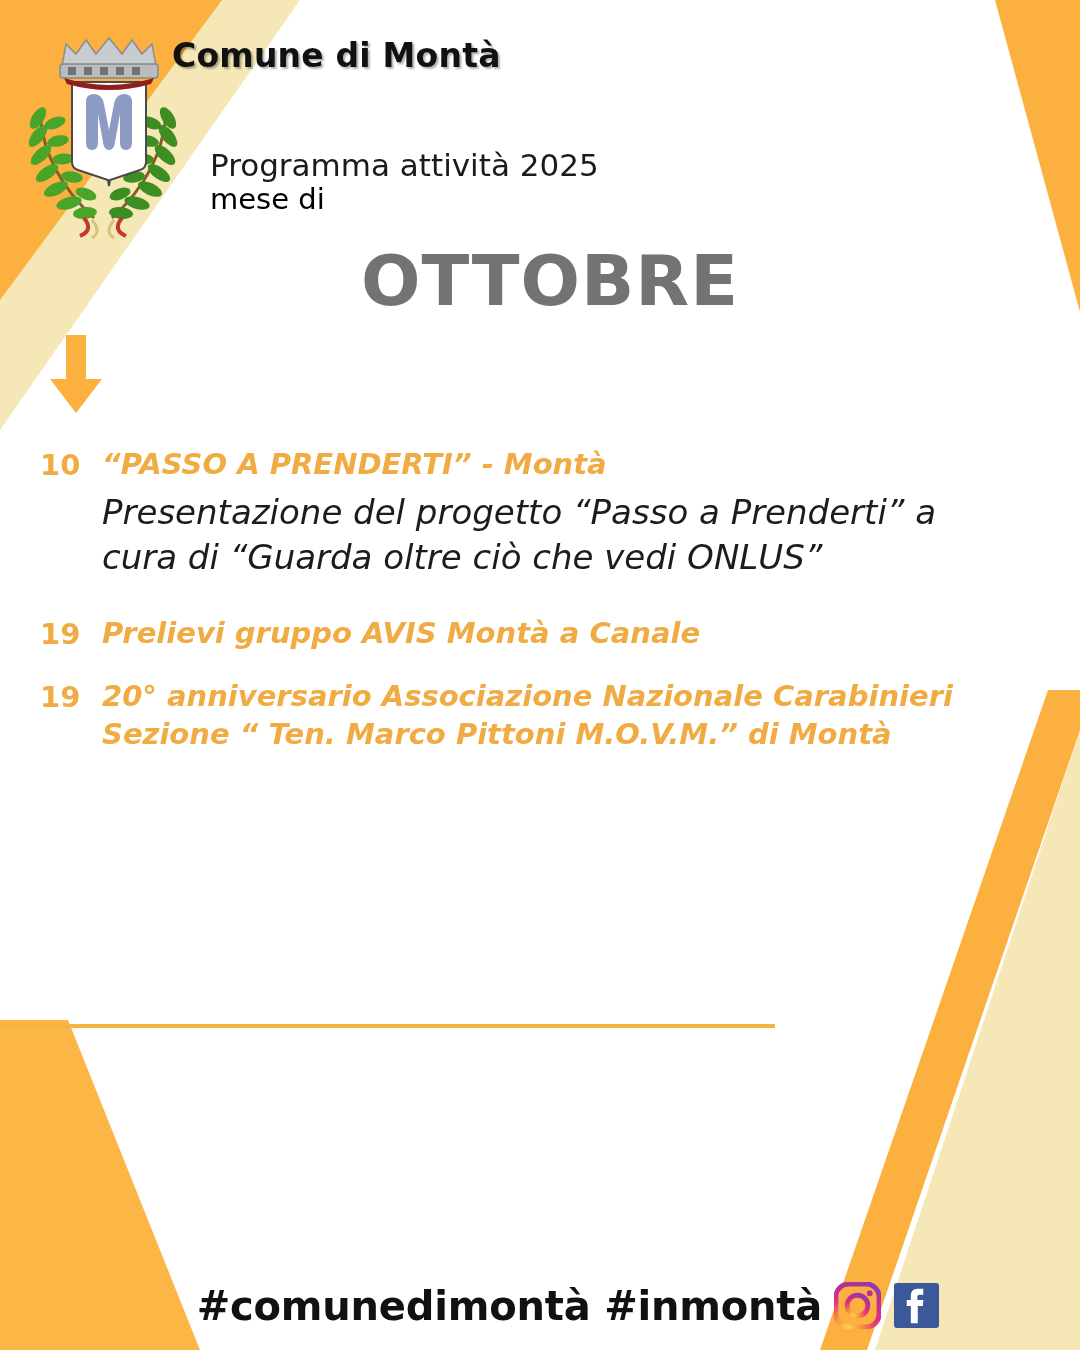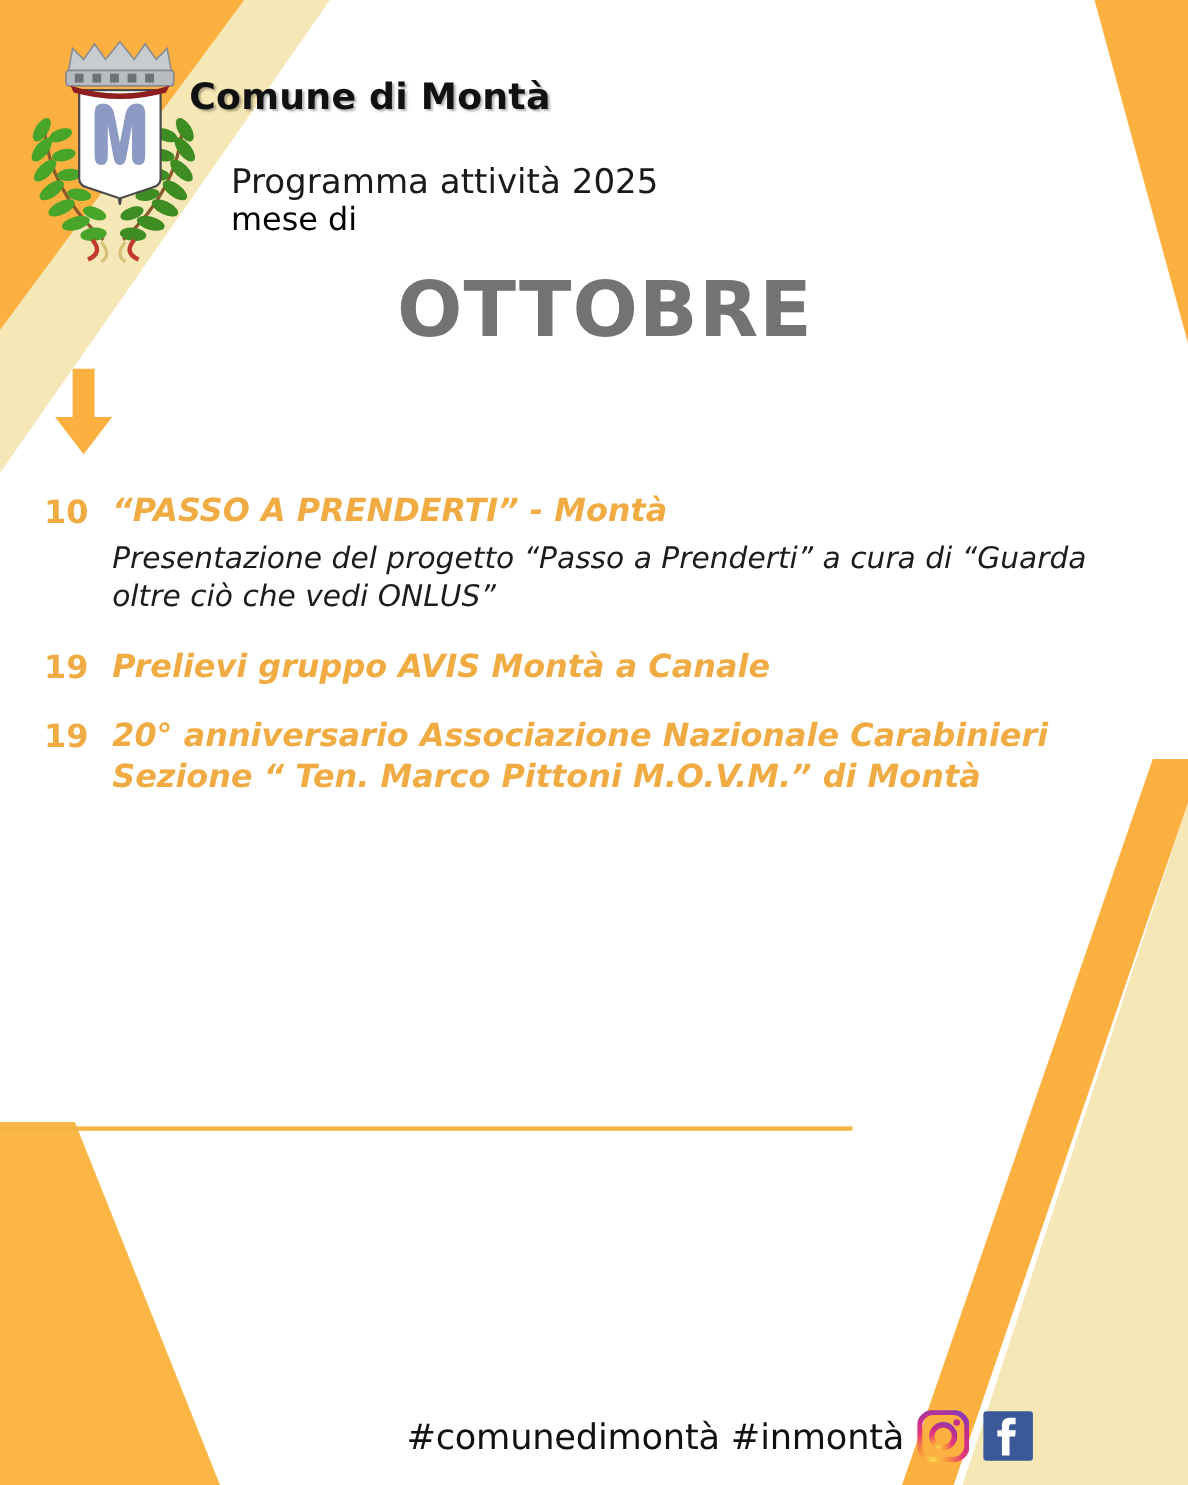--- a/index.html
+++ b/index.html
@@ -60,21 +60,21 @@
   }
 
   
   .crest {
     position: absolute;
     left: 14px; top: 22px;
     width: 190px; height: 225px;
   }
   .site-title {
     position: absolute;
-    left: 172px; top: 68px;
+    left: 172px; top: 36px;
     font-size: 33px;
     font-weight: 600;
     color: #111111;
     letter-spacing: .2px;
     text-shadow: 2px 2px 2px rgba(0,0,0,.30);
     white-space: nowrap;
   }
 
   .program-block {
     position: absolute;
@@ -133,27 +133,27 @@
     flex: 1 1 auto;
     font-style: italic;
   }
   .event-title {
     font-size: 29px;
     font-weight: bold;
     color: #f0ab42;
     line-height: 1.30;
   }
   .event-desc {
-    font-size: 27px;
+    font-size: 34px;
     font-weight: 400;
     color: #1c1c1c;
     line-height: 1.32;
     margin-top: 6px;
   }
-  .sp-1 { margin-bottom: 26px; }
+  .sp-1 { margin-bottom: 36px; }
   .sp-2 { margin-bottom: 24px; }
 
   
   .divider {
     position: absolute;
     left: 0; top: 1024px;
     width: 775px;
     height: 4px;
     background: #f5b545;
   }
@@ -170,22 +170,22 @@
   .footer {
     position: absolute;
     left: 0; top: 1282px;
     width: 940px;
     display: flex;
     justify-content: flex-end;
     align-items: center;
     gap: 12px;
   }
   .hashtags {
-    font-size: 32px;
-    font-weight: normal;
+    font-size: 40px;
+    font-weight: bold;
     color: #111111;
     letter-spacing: -.2px;
   }
   .ig-icon, .fb-icon {
     width: 47px; height: 47px;
     display: block;
   }
 </style>
 </head>
 <body>

